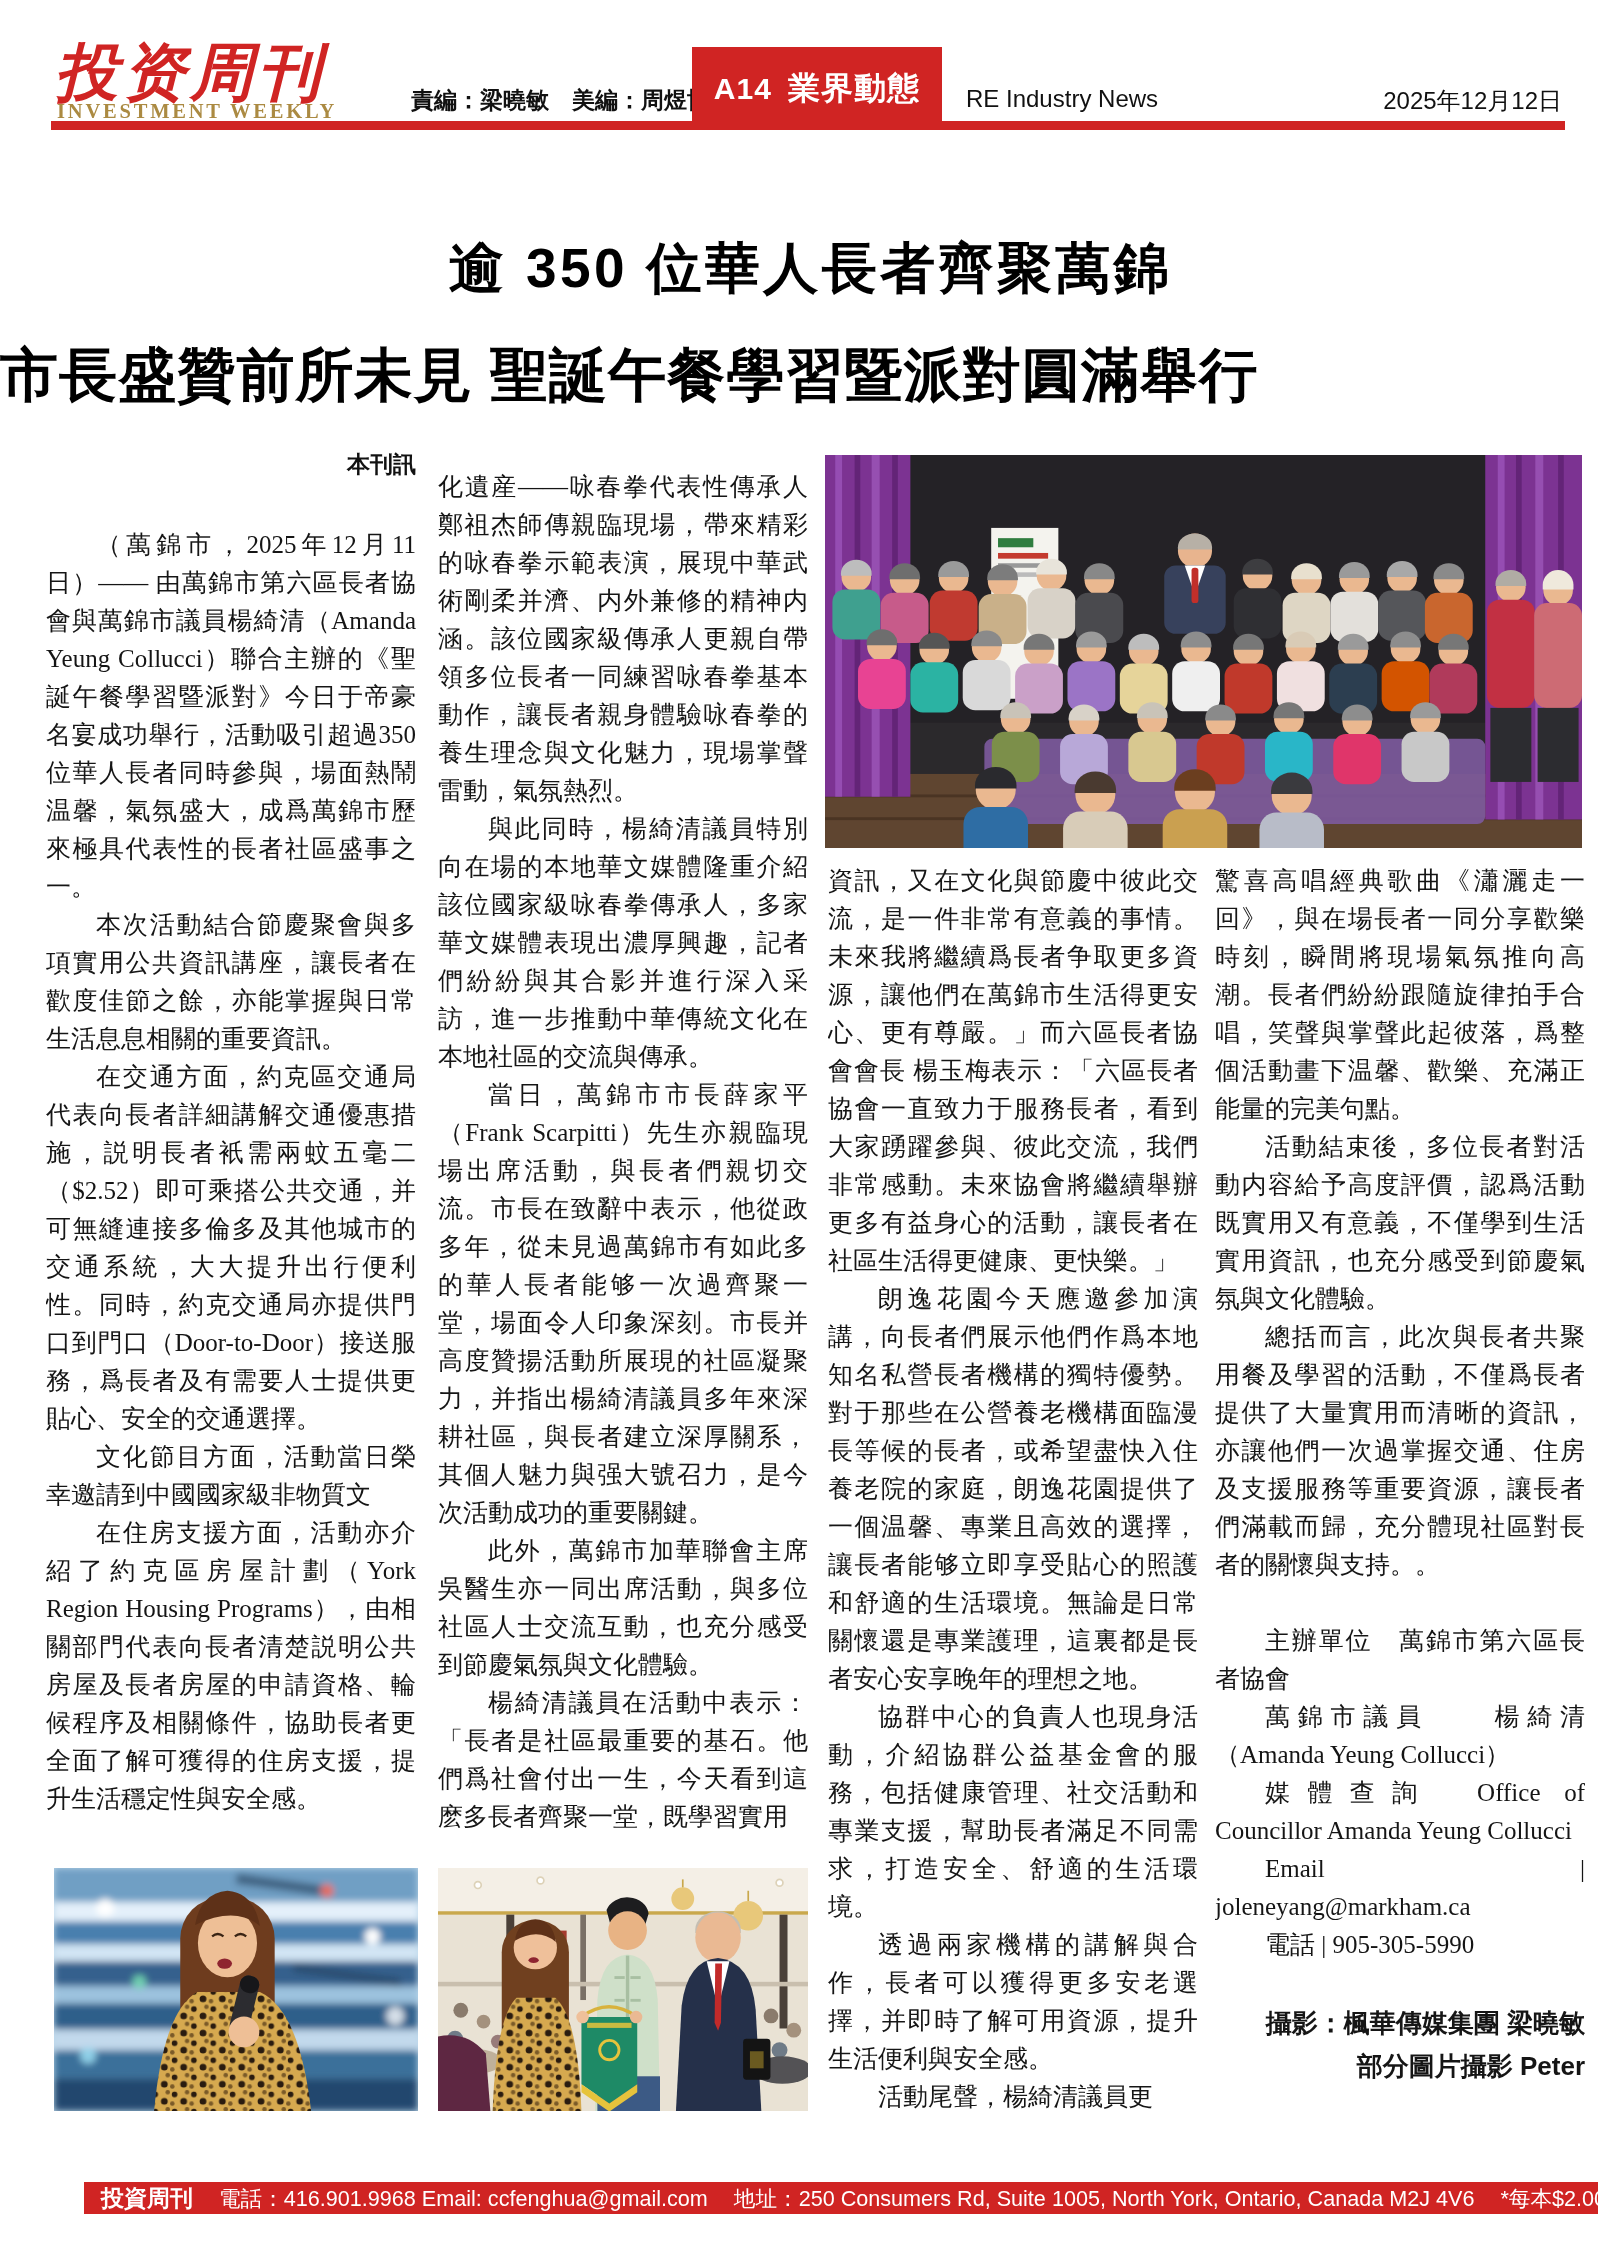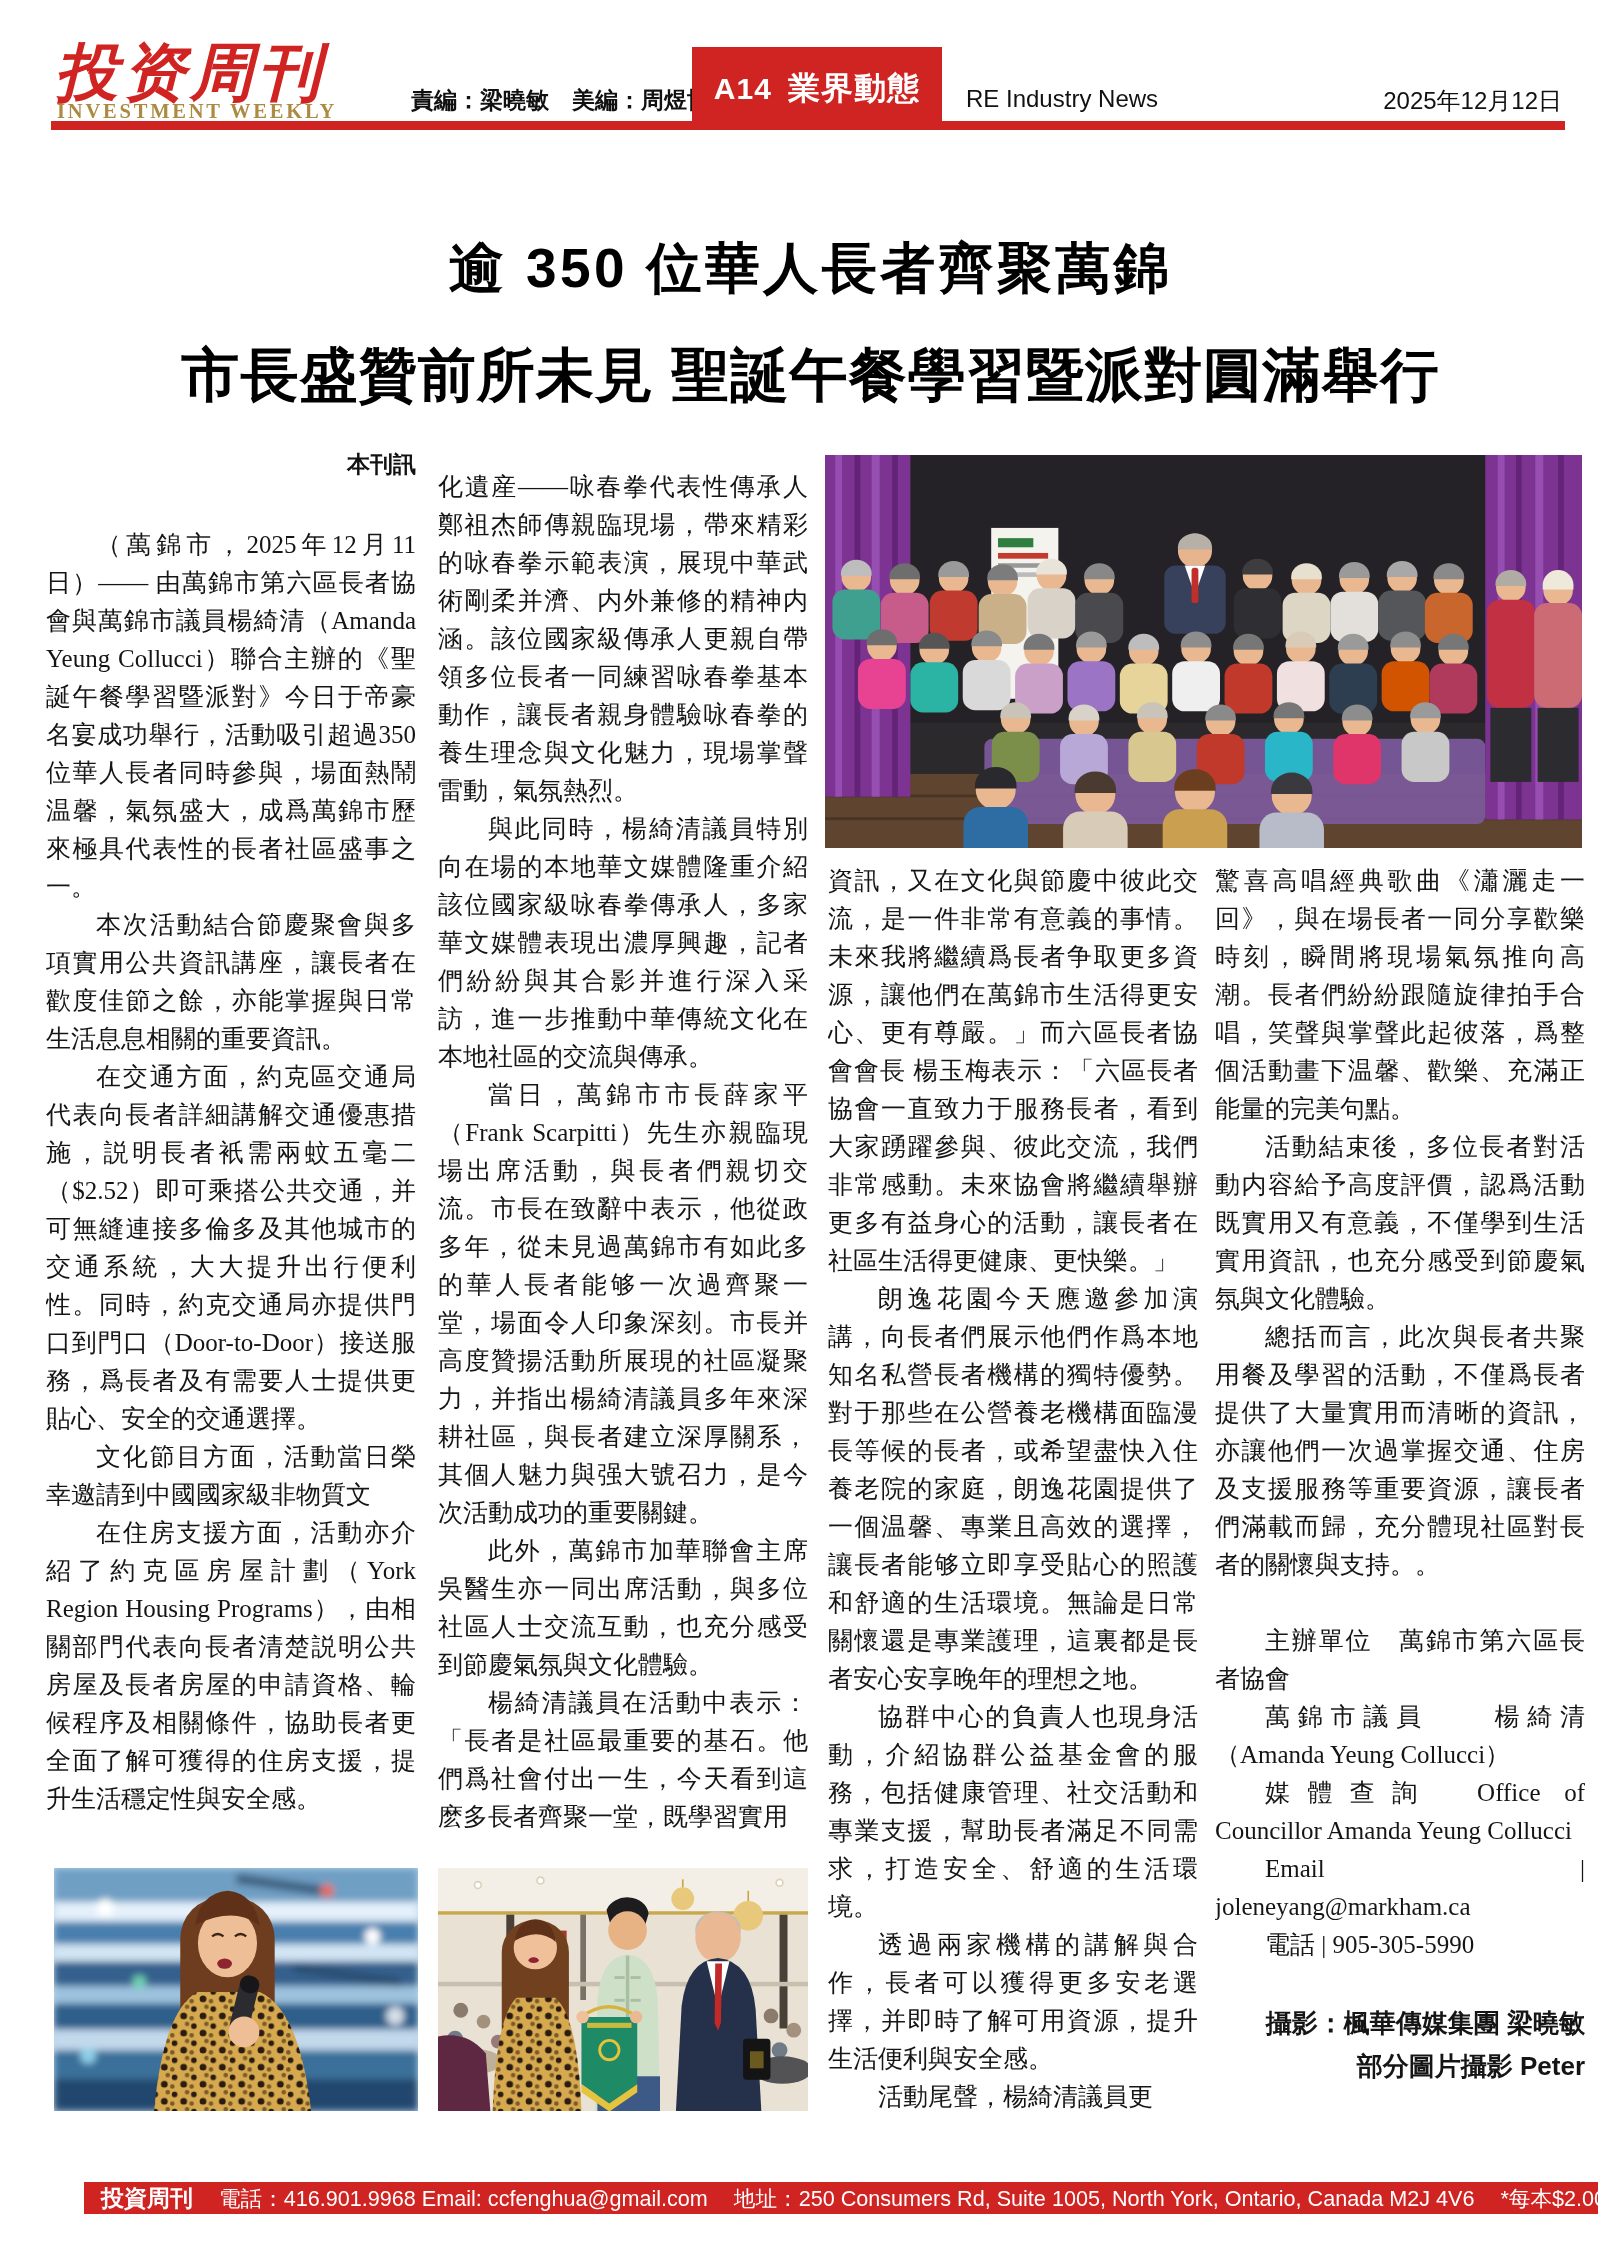--- a/index.html
+++ b/index.html
@@ -21,21 +21,21 @@
   .section-en{position:absolute;left:966px;top:85px;font-family:"Liberation Sans",sans-serif;
            font-size:24px;color:#111;}
   .date{position:absolute;right:59px;top:85px;font-family:"Liberation Sans",sans-serif;
            font-size:24px;color:#111;}
   .header-rule{position:absolute;left:51px;top:121px;width:1514px;height:8.5px;background:#d02423;}
 
   
   .headline1{position:absolute;left:0;top:232px;width:1621px;text-align:center;
              font-family:"Liberation Sans",sans-serif;font-weight:bold;font-size:55px;
              letter-spacing:3.4px;color:#000;}
-  .headline2{position:absolute;left:0;top:337px;width:1621px;text-align:center;
+  .headline2{position:absolute;left:0;top:337px;width:1621px;text-align:left;
              font-family:"Liberation Sans",sans-serif;font-weight:bold;font-size:58px;
              letter-spacing:1.1px;color:#000;}
 
   
   .byline{position:absolute;left:46px;top:449px;width:370px;text-align:right;padding-right:8px;
           font-family:"Liberation Sans",sans-serif;font-weight:bold;font-size:23px;color:#111;}
   .col{position:absolute;width:370px;font-size:25px;line-height:38px;text-align:justify;
        text-justify:inter-character;overflow:hidden;}
   #col1{left:46px;top:526px;height:1303px;}
   #col2{left:438px;top:468px;height:1379px;}

